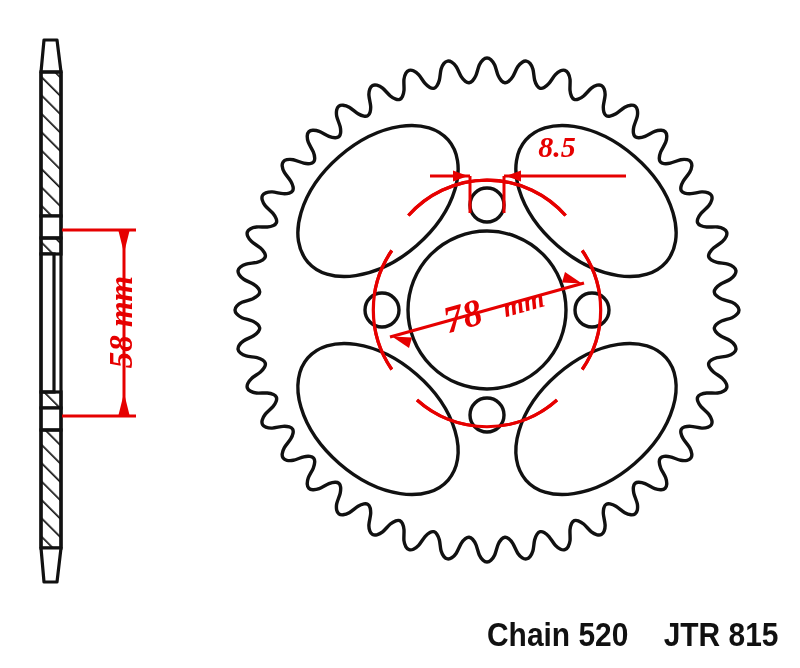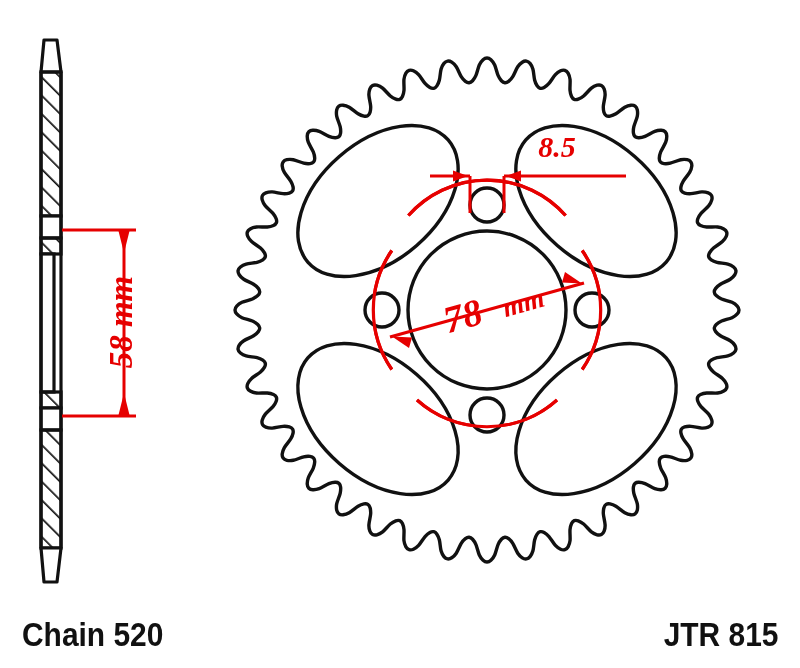--- a/index.html
+++ b/index.html
@@ -28,21 +28,21 @@
     display: block;
   }
   .label-row {
     position: absolute;
     left: 0;
     bottom: 8px;
     width: 800px;
     height: 52px;
     display: flex;
     align-items: center;
-    justify-content: space-between;
+    justify-content: flex-end;
     padding: 0 22px;
     box-sizing: border-box;
   }
   .part-label {
     font-family: "Liberation Sans", sans-serif;
     font-weight: bold;
     font-size: 34px;
     letter-spacing: 0px;
     color: #111111;
     transform: scaleX(0.88);

